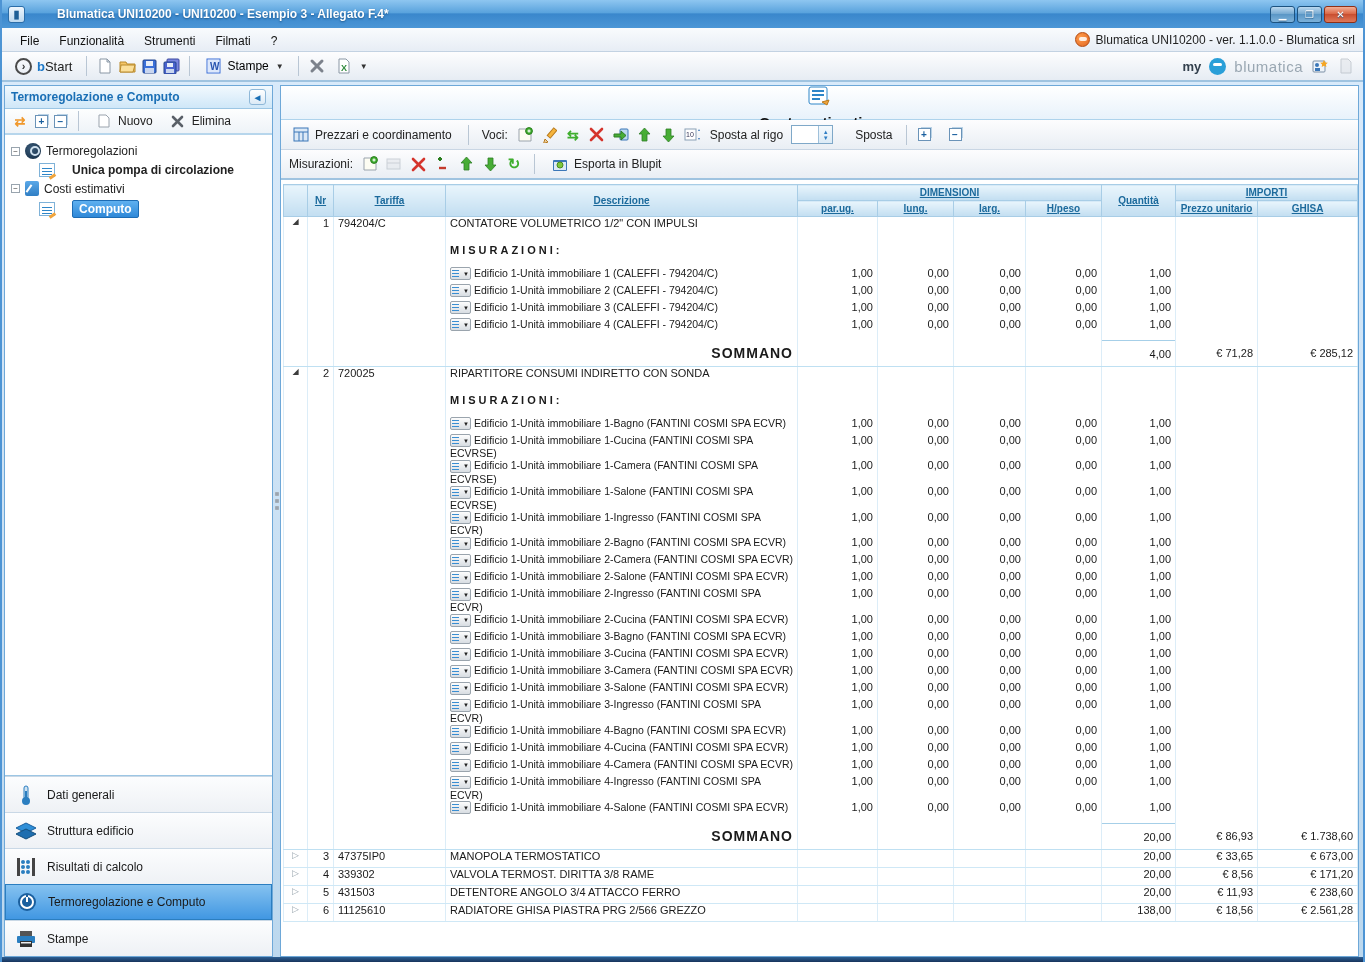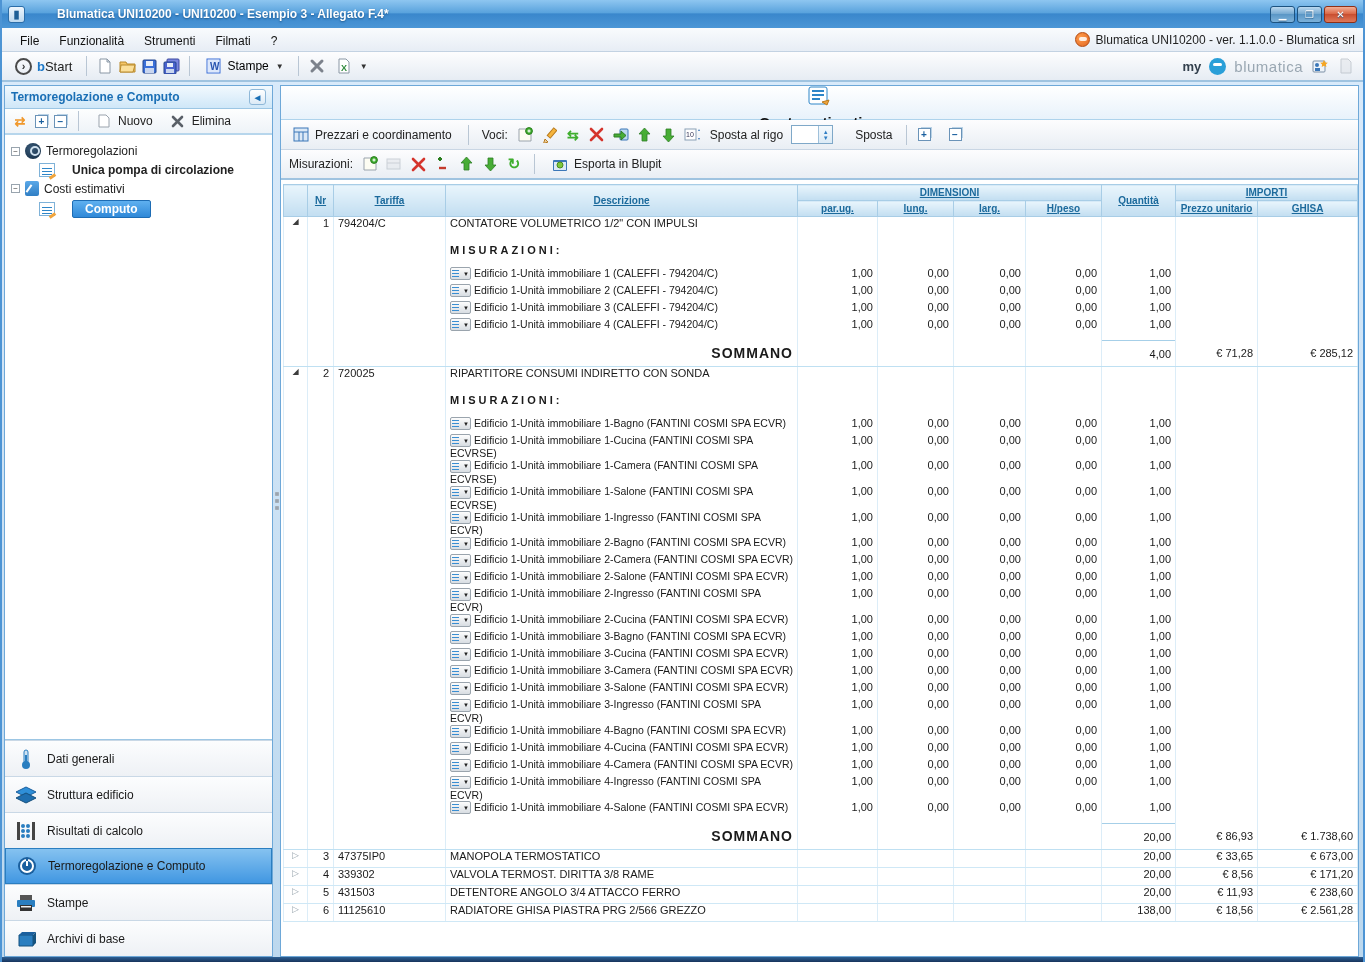--- a/index.html
+++ b/index.html
@@ -61,21 +61,21 @@
   .tree-toolbar { height:26px; display:flex; align-items:center; gap:6px; padding:0 6px; border-bottom:2px solid #b7d6ec;
                   background:linear-gradient(#fdfefe,#eef3f8); font-size:12px; color:#222; }
   .pm-box { width:13px; height:13px; border:1px solid #6a93b8; background:#fff; color:#1a5f9e; font-size:10px; font-weight:bold;
             display:flex; align-items:center; justify-content:center; box-shadow:2px -2px 0 -1px #b9d2e6; }
   .tree { flex:1; padding:6px 4px; font-size:12px; color:#222; overflow:hidden; }
   .tree-node { display:flex; align-items:center; gap:5px; padding:2px 0; }
   .tree-exp { width:9px; height:9px; border:1px solid #99a4ae; background:#fff; font-size:8px; line-height:7px; text-align:center;
               color:#444; margin-left:2px; }
   .tree-child { margin-left:30px; display:flex; align-items:center; gap:17px; padding:2px 0; }
   .tree-label-bold { font-weight:bold; }
-  .tree-sel { background:linear-gradient(#5fb0f0,#2f88d8); color:#fff; font-weight:bold; padding:1px 12px; border:1px solid #1d6cb4;
+  .tree-sel { background:linear-gradient(#5fb0f0,#2f88d8); color:#fff; font-weight:bold; padding:1px 6px; border:1px solid #1d6cb4;
               border-radius:2px; }
   .circle-ico { width:16px; height:16px; border-radius:50%; background:radial-gradient(circle at 40% 35%, #3a5a78, #102840);
                 display:inline-block; position:relative; }
   .circle-ico::after{ content:""; position:absolute; left:5px; top:3px; width:6px; height:6px; border:2px solid #cfe0ee; border-radius:50%; }
   .doc-ico { width:16px; height:14px; background:#fff; border:1px solid #7fb2d8; position:relative; display:inline-block;
              background-image:repeating-linear-gradient(#fff 0 2px, #2f86c8 2px 3px); background-size:10px 100%; background-position:2px 2px;
              background-repeat:no-repeat; }
   .doc-ico::after{ content:""; position:absolute; right:-2px; bottom:-2px; width:7px; height:3px; background:#f0a43c; transform:rotate(-35deg); }
   .pencil-ico { width:14px; height:15px; background:linear-gradient(#5aa8e8,#2f7ec4); border-radius:2px; position:relative; display:inline-block;}
   .pencil-ico::after{ content:""; position:absolute; left:3px; top:3px; width:2px; height:9px; background:#fff; transform:rotate(35deg); }
@@ -355,30 +355,20 @@
             <span class="nav-ico">
               <svg width="20" height="18">
                 <rect x="4" y="1" width="12" height="5" fill="#555"></rect>
                 <rect x="1" y="6" width="18" height="7" rx="1" fill="#2a7ec0"></rect>
                 <rect x="4" y="11" width="12" height="6" fill="#333"></rect>
                 <rect x="5" y="12" width="10" height="1.5" fill="#eee"></rect>
               </svg>
             </span>
             <span>Stampe</span>
           </div>
-          <div class="nav-item">
-            <span class="nav-ico">
-              <svg width="20" height="18">
-                <path d="M3 5 h14 v11 h-14 z" fill="#2a7ec0" stroke="#14507e"></path>
-                <path d="M3 5 l3 -3 h14 l-3 3 z" fill="#1a5f9e"></path>
-                <path d="M17 5 l3 -3 v11 l-3 3 z" fill="#16537e"></path>
-              </svg>
-            </span>
-            <span>Archivi di base</span>
-          </div>
         </div>
     </div>
 
     <div class="splitter">
       <span class="grip">
           <span></span>
           <span></span>
           <span></span>
         </span>
     </div>

